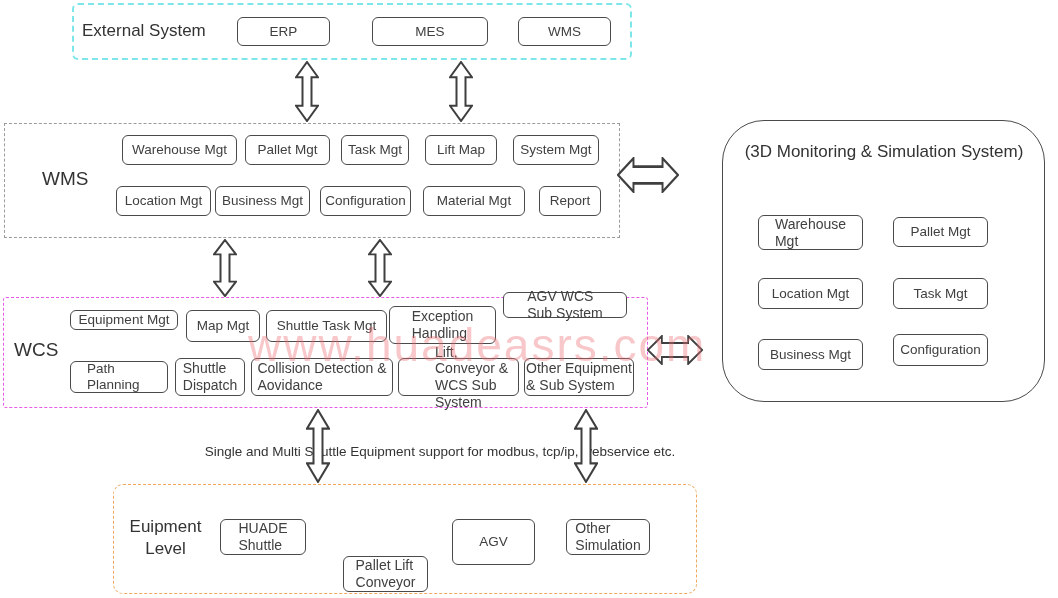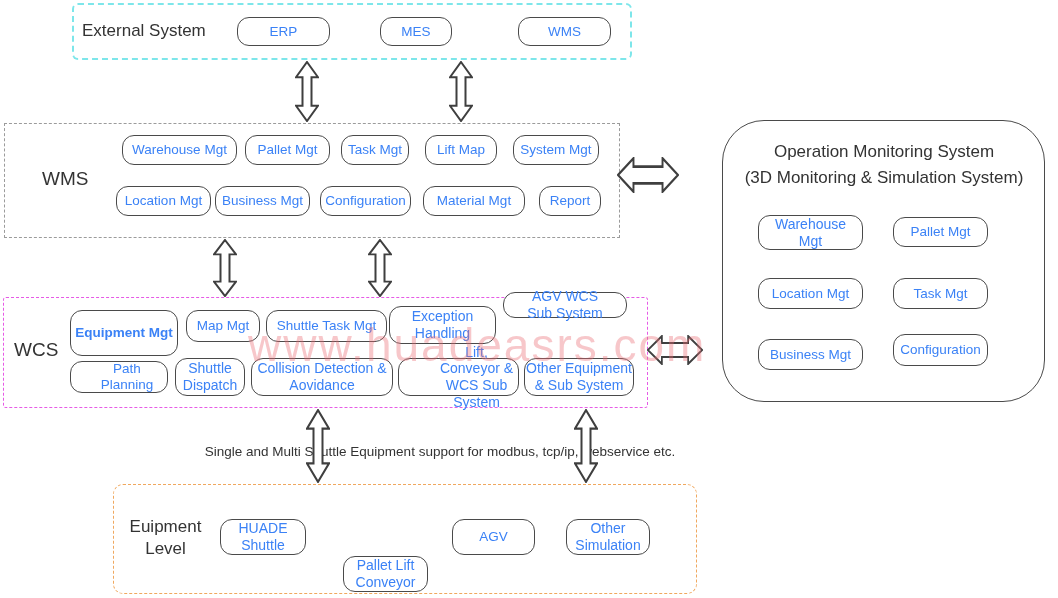--- a/index.html
+++ b/index.html
@@ -18,26 +18,26 @@
   .eq-container  { border: 1.5px dashed #f0a85e; border-radius: 10px; }
   .panel {
     position: absolute;
     border: 1.5px solid #4a4a4a;
     border-radius: 42px;
     background: #fff;
   }
   .box {
     position: absolute;
     border: 1.5px solid #4a4a4a;
-    border-radius: 12px;
+    border-radius: 6px;
     background: #fff;
     display: flex; align-items: center; justify-content: center;
-    text-align: center;
+    text-align: left;
     font-size: 13.5px; line-height: 1.18;
-    color: #3b82f6;
+    color: #404040;
     white-space: pre-line;
   }
   .box.small { font-size: 14px; }
   .layer-label {
     position: absolute;
     font-size: 19px; color: #333;
     white-space: pre-line; text-align: center; line-height: 1.28;
   }
   .title-label { position: absolute; font-size: 17px; color: #333; }
   .panel-title {
@@ -63,39 +63,39 @@
   .arrow path { fill: #ffffff; stroke: #3f3f3f; stroke-width: 2; stroke-linejoin: miter; }
 </style>
 </head>
 <body>
 
 <div class="stage">
 
   <div class="container-dashed ext-container" style="left:72px; top:3px; width:560px; height:57px;"></div>
   <div class="title-label" style="left:82px; top:21px;">External System</div>
   <div class="box" style="left:237px; top:17px; width:93px; height:29px;">ERP</div>
-  <div class="box" style="left:380px; top:17px; width:72px; height:29px;">MES</div>
+  <div class="box" style="left:372px; top:17px; width:116px; height:29px;">MES</div>
   <div class="box" style="left:518px; top:17px; width:93px; height:29px;">WMS</div>
 
   <div class="container-dashed wms-container" style="left:4px; top:123px; width:616px; height:115px;"></div>
   <div class="layer-label" style="left:42px; top:167px;">WMS</div>
   <div class="box" style="left:122px; top:135px; width:115px; height:30px;">Warehouse Mgt</div>
   <div class="box" style="left:245px; top:135px; width:85px; height:30px;">Pallet Mgt</div>
   <div class="box" style="left:341px; top:135px; width:68px; height:30px;">Task Mgt</div>
   <div class="box" style="left:425px; top:135px; width:72px; height:30px;">Lift Map</div>
   <div class="box" style="left:513px; top:135px; width:86px; height:30px;">System Mgt</div>
   <div class="box" style="left:116px; top:186px; width:95px; height:30px;">Location Mgt</div>
   <div class="box" style="left:215px; top:186px; width:95px; height:30px;">Business Mgt</div>
   <div class="box" style="left:320px; top:186px; width:91px; height:30px;">Configuration</div>
   <div class="box" style="left:423px; top:186px; width:102px; height:30px;">Material Mgt</div>
   <div class="box" style="left:539px; top:186px; width:62px; height:30px;">Report</div>
 
   <div class="container-dashed wcs-container" style="left:3px; top:297px; width:645px; height:111px;"></div>
   <div class="layer-label" style="left:14px; top:338px;">WCS</div>
-  <div class="box" style="left:70px; top:310px; width:108px; height:46px;font-weight:bold;">Equipment Mgt</div>
+  <div class="box" style="left:70px; top:310px; width:108px; height:20px;">Equipment Mgt</div>
   <div class="box" style="left:186px; top:310px; width:74px; height:32px;">Map Mgt</div>
   <div class="box" style="left:266px; top:310px; width:121px; height:32px;">Shuttle Task Mgt</div>
   <div class="box small" style="left:389px; top:306px; width:107px; height:38px;">Exception
 Handling</div>
   <div class="box small" style="left:503px; top:292px; width:124px; height:26px;">AGV WCS
 Sub System</div>
   <div class="box" style="left:70px; top:361px; width:98px; height:32px;padding-left:16px;">Path Planning</div>
   <div class="box small" style="left:175px; top:358px; width:70px; height:38px;">Shuttle
 Dispatch</div>
   <div class="box small" style="left:251px; top:358px; width:142px; height:38px;">Collision Detection &amp;
@@ -107,27 +107,26 @@
 
   <div class="note" style="left:185px; top:444px; width:510px;">Single and Multi Shuttle Equipment support for modbus, tcp/ip, webservice etc.</div>
 
   <div class="container-dashed eq-container" style="left:113px; top:484px; width:584px; height:110px;"></div>
   <div class="layer-label" style="left:118px; top:516px; width:95px; font-size:17px;">Euipment
 Level</div>
   <div class="box small" style="left:220px; top:519px; width:86px; height:36px;">HUADE
 Shuttle</div>
   <div class="box small" style="left:343px; top:519px; width:85px; height:36px;margin-top:37px;">Pallet Lift
 Conveyor</div>
-  <div class="box" style="left:452px; top:519px; width:83px; height:36px;">AGV</div>
+  <div class="box" style="left:452px; top:519px; width:83px; height:46px;">AGV</div>
   <div class="box small" style="left:566px; top:519px; width:84px; height:36px;">Other
 Simulation</div>
 
   <div class="panel" style="left:722px; top:120px; width:323px; height:282px;"></div>
   <div class="panel-title" style="left:724px; top:139px; width:320px;">
-    <div>Operation Monitoring System</div>
     <div>(3D Monitoring &amp; Simulation System)</div>
   </div>
   <div class="box small" style="left:758px; top:215px; width:105px; height:35px;">Warehouse
 Mgt</div>
   <div class="box" style="left:893px; top:217px; width:95px; height:30px;">Pallet Mgt</div>
   <div class="box" style="left:758px; top:278px; width:105px; height:31px;">Location Mgt</div>
   <div class="box" style="left:893px; top:278px; width:95px; height:31px;">Task Mgt</div>
   <div class="box" style="left:758px; top:339px; width:105px; height:31px;">Business Mgt</div>
   <div class="box" style="left:893px; top:334px; width:95px; height:32px;">Configuration</div>
 

